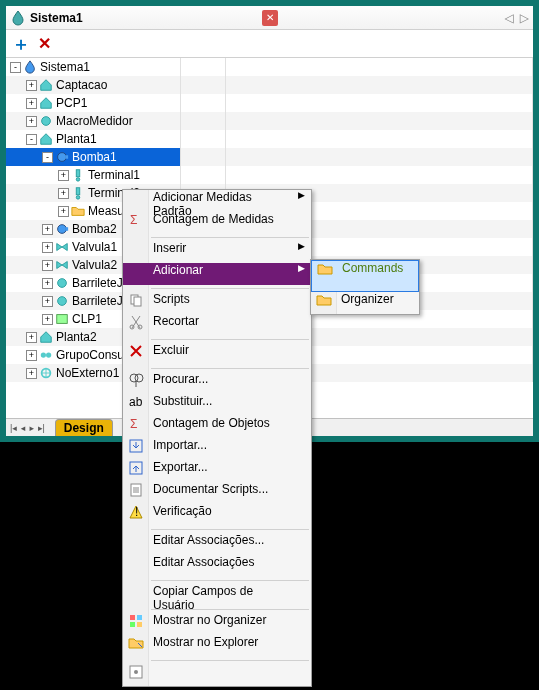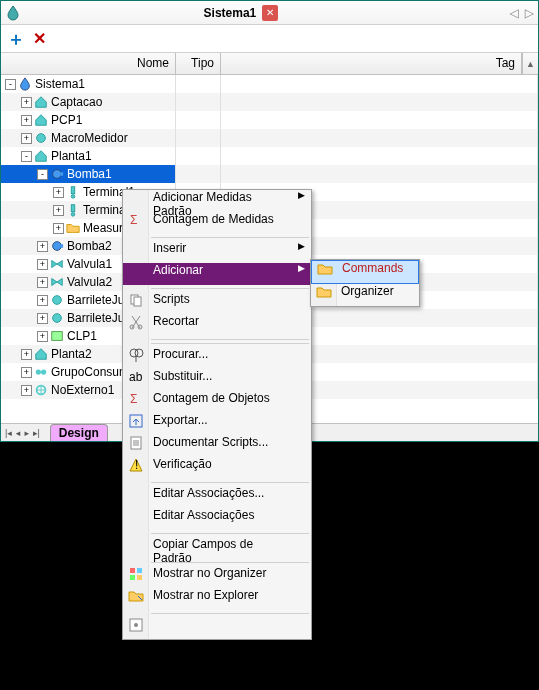--- a/index.html
+++ b/index.html
@@ -1,17 +1,17 @@
 <!DOCTYPE html>
 <html><head>
 <meta charset="utf-8">
 <style>
   * { box-sizing: border-box; margin: 0; padding: 0; font-family: "Segoe UI", Tahoma, sans-serif; font-size: 12px; }
   html, body { width: 539px; height: 690px; background: #000; }
-  .app { width: 539px; height: 442px; background: #fff; border: 1px solid #0f766e; position: relative; text-align: right; }
+  .app { width: 539px; height: 442px; background: #fff; border: 6px solid #0f766e; position: relative; }
   .titlebar { height: 24px; display: flex; align-items: center; padding: 0 4px; border-bottom: 1px solid #d0d0d0; background: linear-gradient(#fdfdfd,#f3f3f3); }
   .title-icon { width: 16px; height: 16px; margin-right: 4px; }
   .title-text { font-weight: bold; flex: 1; }
   .close-tab { width: 16px; height: 16px; background: #d9534f; color: #fff; display: inline-flex; align-items: center; justify-content: center; margin-left: 6px; border-radius: 2px; font-size: 10px; }
   .nav-arrows { display: flex; gap: 6px; color: #888; font-size: 10px; }
   .toolbar { height: 28px; display: flex; align-items: center; padding: 0 6px; gap: 8px; border-bottom: 1px solid #d0d0d0; }
   .toolbar .plus { color: #0070c0; font-size: 18px; font-weight: bold; }
   .toolbar .del { color: #c00000; font-size: 16px; font-weight: bold; }
   .grid { display: flex; flex-direction: column; height: calc(100% - 24px - 28px - 18px); overflow: hidden; position: relative;}
   .grid-header { display: flex; height: 22px; background: linear-gradient(#fafafa,#ececec); border-bottom: 1px solid #c0c0c0; }
@@ -26,30 +26,30 @@
   .cell-name { width: 175px; }
   .cell-tipo { width: 45px; }
   .cell-tag { flex: 1; }
   .indent { display: inline-block; }
   .expander { width: 11px; height: 11px; border: 1px solid #888; display: inline-flex; align-items: center; justify-content: center; font-size: 9px; line-height: 1; margin-right: 2px; background: #fff; }
   .node-icon { width: 14px; height: 14px; margin-right: 3px; flex-shrink: 0; }
   .selected .cell-name { background: #0a64d8 !important; color: #fff; }
   .selected .cell-name .expander { color: #000; }
   .bottom-nav { height: 18px; border-top: 1px solid #c0c0c0; background: #f0f0f0; display: flex; align-items: center; padding: 0 4px; gap: 4px; }
   .bottom-nav .nbtn { font-size: 9px; color: #555; }
-  .bottom-nav .tab { background: #f0abfc; border: 1px solid #999; border-bottom: none; padding: 1px 8px; border-radius: 4px 4px 0 0; font-weight: bold; margin-left: 6px;}
+  .bottom-nav .tab { background: #eab308; border: 1px solid #999; border-bottom: none; padding: 1px 8px; border-radius: 4px 4px 0 0; font-weight: bold; margin-left: 6px;}
   .context-menu { position: absolute; left: 122px; top: 189px; width: 190px; background: #f5f5f5; border: 1px solid #a0a0a0; box-shadow: 2px 2px 4px rgba(0,0,0,.3); z-index: 10; }
   .menu-gutter { position: absolute; left:0; top:0; bottom:0; width:26px; background:#f0f0f0; border-right:1px solid #e2e2e2;}
   .menu-item { position: relative; height: 22px; display: flex; padding-left: 30px; padding-right: 18px; cursor: default; }
   .menu-item.highlight { background: #701a75; color: #fff; }
   .menu-item .sub-arrow { position: absolute; right: 6px; font-size: 9px; }
   .menu-sep { height: 1px; background: #d0d0d0; margin: 3px 2px 3px 28px; }
   .menu-icon { position: absolute; left: 5px; width: 16px; height: 16px; display:flex; align-items:center; justify-content:center;}
   .submenu { position: absolute; left: 310px; top: 259px; width: 110px; background: #f5f5f5; border: 1px solid #a0a0a0; box-shadow: 2px 2px 4px rgba(0,0,0,.3); z-index: 11; }
-  .submenu .menu-item.highlight { border:1px solid #2a7ae2; background:#cde6ff; color:#b91c1c; height:24px;}
+  .submenu .menu-item.highlight { border:1px solid #2a7ae2; background:#cde6ff; color:#4d7c0f; height:32px;}
   .scroll-arrow { width:16px; border-left:1px solid #c0c0c0; display:flex; align-items:center; justify-content:center; color:#666; font-size:9px;}
   .grid-header .scroll-arrow{background:linear-gradient(#fafafa,#ececec);}
 </style>
 </head>
 <body>
 
 <div class="app">
   <div class="titlebar">
     <span class="title-icon">
       <svg viewBox="0 0 16 16">
@@ -62,26 +62,20 @@
     <span class="nav-arrows">
       <span>◁</span>
       <span>▷</span>
     </span>
   </div>
   <div class="toolbar">
     <span class="plus">＋</span>
     <span class="del">✕</span>
   </div>
   <div class="grid">
-    <div class="grid-header">
-      <div class="col col-name">Nome</div>
-      <div class="col col-tipo">Tipo</div>
-      <div class="col col-tag">Tag</div>
-      <div class="scroll-arrow">▲</div>
-    </div>
     <div class="grid-body" id="grid-body">
         <div class="row">
           <div class="cell cell-name">
             <span class="indent" style="width: 4px;"></span>
             <span class="expander">-</span>
             <span class="node-icon"><svg viewBox="0 0 16 16">
                 <path d="M8 1C5 5 3 8 3 10a5 5 0 0 0 10 0C13 8 11 5 8 1" fill="#49e" stroke="#247"></path>
               </svg></span>
             <span>Sistema1</span>
           </div>
@@ -346,20 +340,28 @@
       <span class="menu-icon">
         <svg viewBox="0 0 16 16">
           <path d="M4 2l8 12M12 2L4 14" stroke="#888"></path>
           <circle cx="4" cy="13" r="2" fill="none" stroke="#888"></circle>
           <circle cx="12" cy="13" r="2" fill="none" stroke="#888"></circle>
         </svg>
       </span>
       <span>Recortar</span>
     </div>
     <div class="menu-sep"></div>
+    <div class="menu-item">
+      <span class="menu-icon">
+        <svg viewBox="0 0 16 16">
+          <path d="M3 3l10 10M13 3L3 13" stroke="#c00" stroke-width="2"></path>
+        </svg>
+      </span>
+      <span>Excluir</span>
+    </div>
     <div class="menu-sep"></div>
     <div class="menu-item">
       <span class="menu-icon">
         <svg viewBox="0 0 16 16">
           <circle cx="6" cy="6" r="4" fill="none" stroke="#555"></circle>
           <circle cx="11" cy="6" r="4" fill="none" stroke="#555"></circle>
           <path d="M8 10v5" stroke="#555"></path>
         </svg>
       </span>
       <span>Procurar...</span>
@@ -377,20 +379,29 @@
         <svg viewBox="0 0 16 16">
           <text x="2" y="12" font-size="12" fill="#c44">Σ</text>
         </svg>
       </span>
       <span>Contagem de Objetos</span>
     </div>
     <div class="menu-item">
       <span class="menu-icon">
         <svg viewBox="0 0 16 16">
           <rect x="2" y="2" width="12" height="12" fill="none" stroke="#36c"></rect>
+          <path d="M8 4v6m-3-3l3 3 3-3" stroke="#36c" fill="none"></path>
+        </svg>
+      </span>
+      <span>Importar...</span>
+    </div>
+    <div class="menu-item">
+      <span class="menu-icon">
+        <svg viewBox="0 0 16 16">
+          <rect x="2" y="2" width="12" height="12" fill="none" stroke="#36c"></rect>
           <path d="M8 12V6m-3 3l3-3 3 3" stroke="#36c" fill="none"></path>
         </svg>
       </span>
       <span>Exportar...</span>
     </div>
     <div class="menu-item">
       <span class="menu-icon">
         <svg viewBox="0 0 16 16">
           <rect x="3" y="2" width="10" height="12" fill="#fff" stroke="#888"></rect>
           <path d="M5 6h6M5 8h6M5 10h6" stroke="#888"></path>
@@ -409,21 +420,21 @@
     </div>
     <div class="menu-sep"></div>
     <div class="menu-item">
       <span>Editar Associações...</span>
     </div>
     <div class="menu-item">
       <span>Editar Associações</span>
     </div>
     <div class="menu-sep"></div>
     <div class="menu-item">
-      <span>Copiar Campos de Padrão</span>
+      <span>Copiar Campos de Usuário</span>
     </div>
     <div class="menu-sep"></div>
     <div class="menu-item">
       <span class="menu-icon">
         <svg viewBox="0 0 16 16">
           <rect x="2" y="2" width="5" height="5" fill="#f66"></rect>
           <rect x="9" y="2" width="5" height="5" fill="#6cf"></rect>
           <rect x="2" y="9" width="5" height="5" fill="#6f6"></rect>
           <rect x="9" y="9" width="5" height="5" fill="#fc6"></rect>
         </svg>

